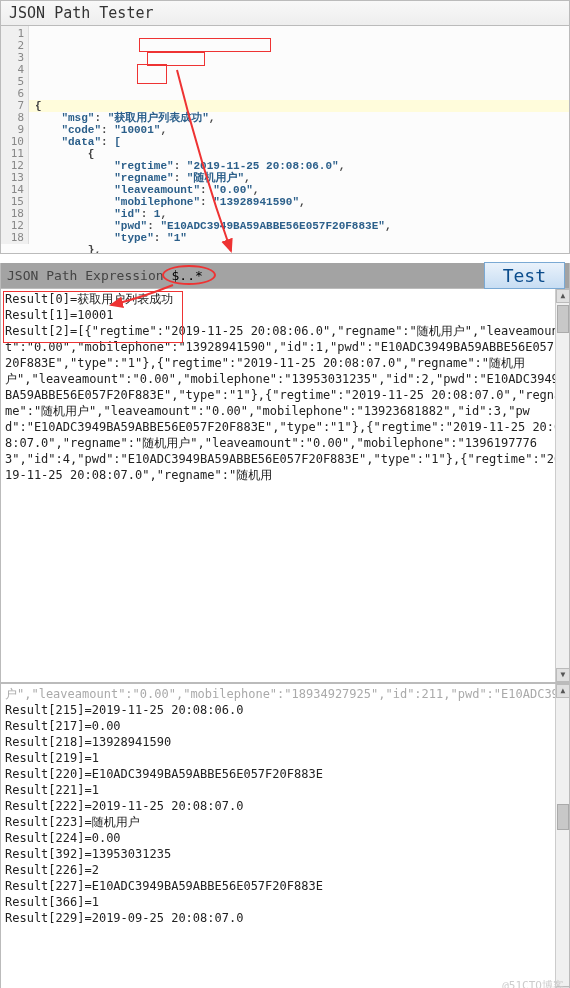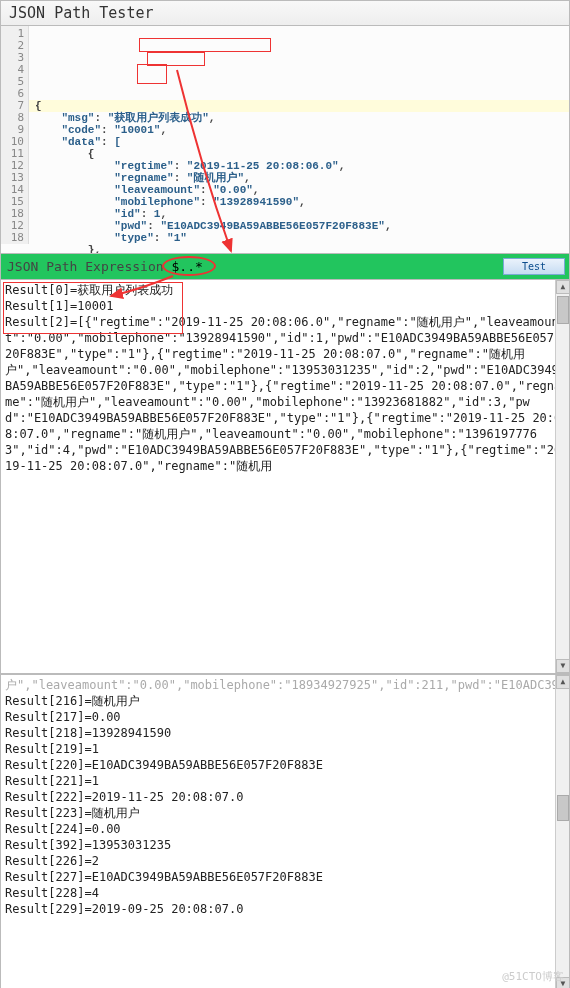--- a/index.html
+++ b/index.html
@@ -71,21 +71,22 @@
       pointer-events: none;
       z-index: 10;
     }
     
     .expr-row {
       border: 1px solid #bbb;
       border-top: none;
       display: flex;
       align-items: center;
       height: 26px;
-      background: #22c55e;
+      background: #a3a3a3;
+      margin-top: 9px;
     }
     .expr-label {
       padding: 0 6px;
       font-size: 13px;
       color: #444;
       white-space: nowrap;
     }
     .expr-input-wrap {
       flex: 1;
       position: relative;
@@ -98,21 +99,21 @@
       font-size: 13px;
       padding-left: 2px;
       color: #000;
     }
     .test-btn {
       background: linear-gradient(#eaf2fb, #c7ddf3);
       border: 1px solid #7aa9d4;
       color: #0b4c8c;
       padding: 2px 18px;
       margin: 2px 4px 2px 0;
-      font-size: 10px;
+      font-size: 18px;
       cursor: pointer;
       font-family: inherit;
     }
     
     .results1 {
       border: 1px solid #bbb;
       border-top: none;
       height: 394px;
       overflow: hidden;
       position: relative;
@@ -242,33 +243,33 @@
     <div class="rline">Result[2]=[{"regtime":"2019-11-25 20:08:06.0","regname":"随机用户","leaveamount":"0.00","mobilephone":"13928941590","id":1,"pwd":"E10ADC3949BA59ABBE56E057F20F883E","type":"1"},{"regtime":"2019-11-25 20:08:07.0","regname":"随机用户","leaveamount":"0.00","mobilephone":"13953031235","id":2,"pwd":"E10ADC3949BA59ABBE56E057F20F883E","type":"1"},{"regtime":"2019-11-25 20:08:07.0","regname":"随机用户","leaveamount":"0.00","mobilephone":"13923681882","id":3,"pwd":"E10ADC3949BA59ABBE56E057F20F883E","type":"1"},{"regtime":"2019-11-25 20:08:07.0","regname":"随机用户","leaveamount":"0.00","mobilephone":"13961977763","id":4,"pwd":"E10ADC3949BA59ABBE56E057F20F883E","type":"1"},{"regtime":"2019-11-25 20:08:07.0","regname":"随机用</div>
     <div class="scroll-trough">
     <div class="scroll-arrow up">▲</div>
     <div class="scroll-thumb" style="top:16px;height:28px"></div>
     <div class="scroll-arrow down">▼</div>
   </div>
 </div>
 
 <div class="results2" id="res2">
   <div class="rline faded">户","leaveamount":"0.00","mobilephone":"18934927925","id":211,"pwd":"E10ADC3949BA59ABBE56E057F20F883E","type":"1"}</div>
-    <div class="rline">Result[216]=随机用户</div>
+    <div class="rline">Result[215]=2019-11-25 20:08:06.0</div>
     <div class="rline">Result[217]=0.00</div>
     <div class="rline">Result[218]=13928941590</div>
     <div class="rline">Result[219]=1</div>
     <div class="rline">Result[220]=E10ADC3949BA59ABBE56E057F20F883E</div>
     <div class="rline">Result[221]=1</div>
     <div class="rline">Result[222]=2019-11-25 20:08:07.0</div>
     <div class="rline">Result[223]=随机用户</div>
     <div class="rline">Result[224]=0.00</div>
     <div class="rline">Result[392]=13953031235</div>
     <div class="rline">Result[226]=2</div>
     <div class="rline">Result[227]=E10ADC3949BA59ABBE56E057F20F883E</div>
-    <div class="rline">Result[228]=4</div>
+    <div class="rline">Result[366]=1</div>
     <div class="rline">Result[229]=2019-09-25 20:08:07.0</div>
     <div class="scroll-trough">
     <div class="scroll-arrow up">▲</div>
     <div class="scroll-thumb" style="top:120px;height:26px"></div>
     <div class="scroll-arrow down">▼</div>
   </div>
 </div>
 
 <div class="watermark">@51CTO博客</div>
 

